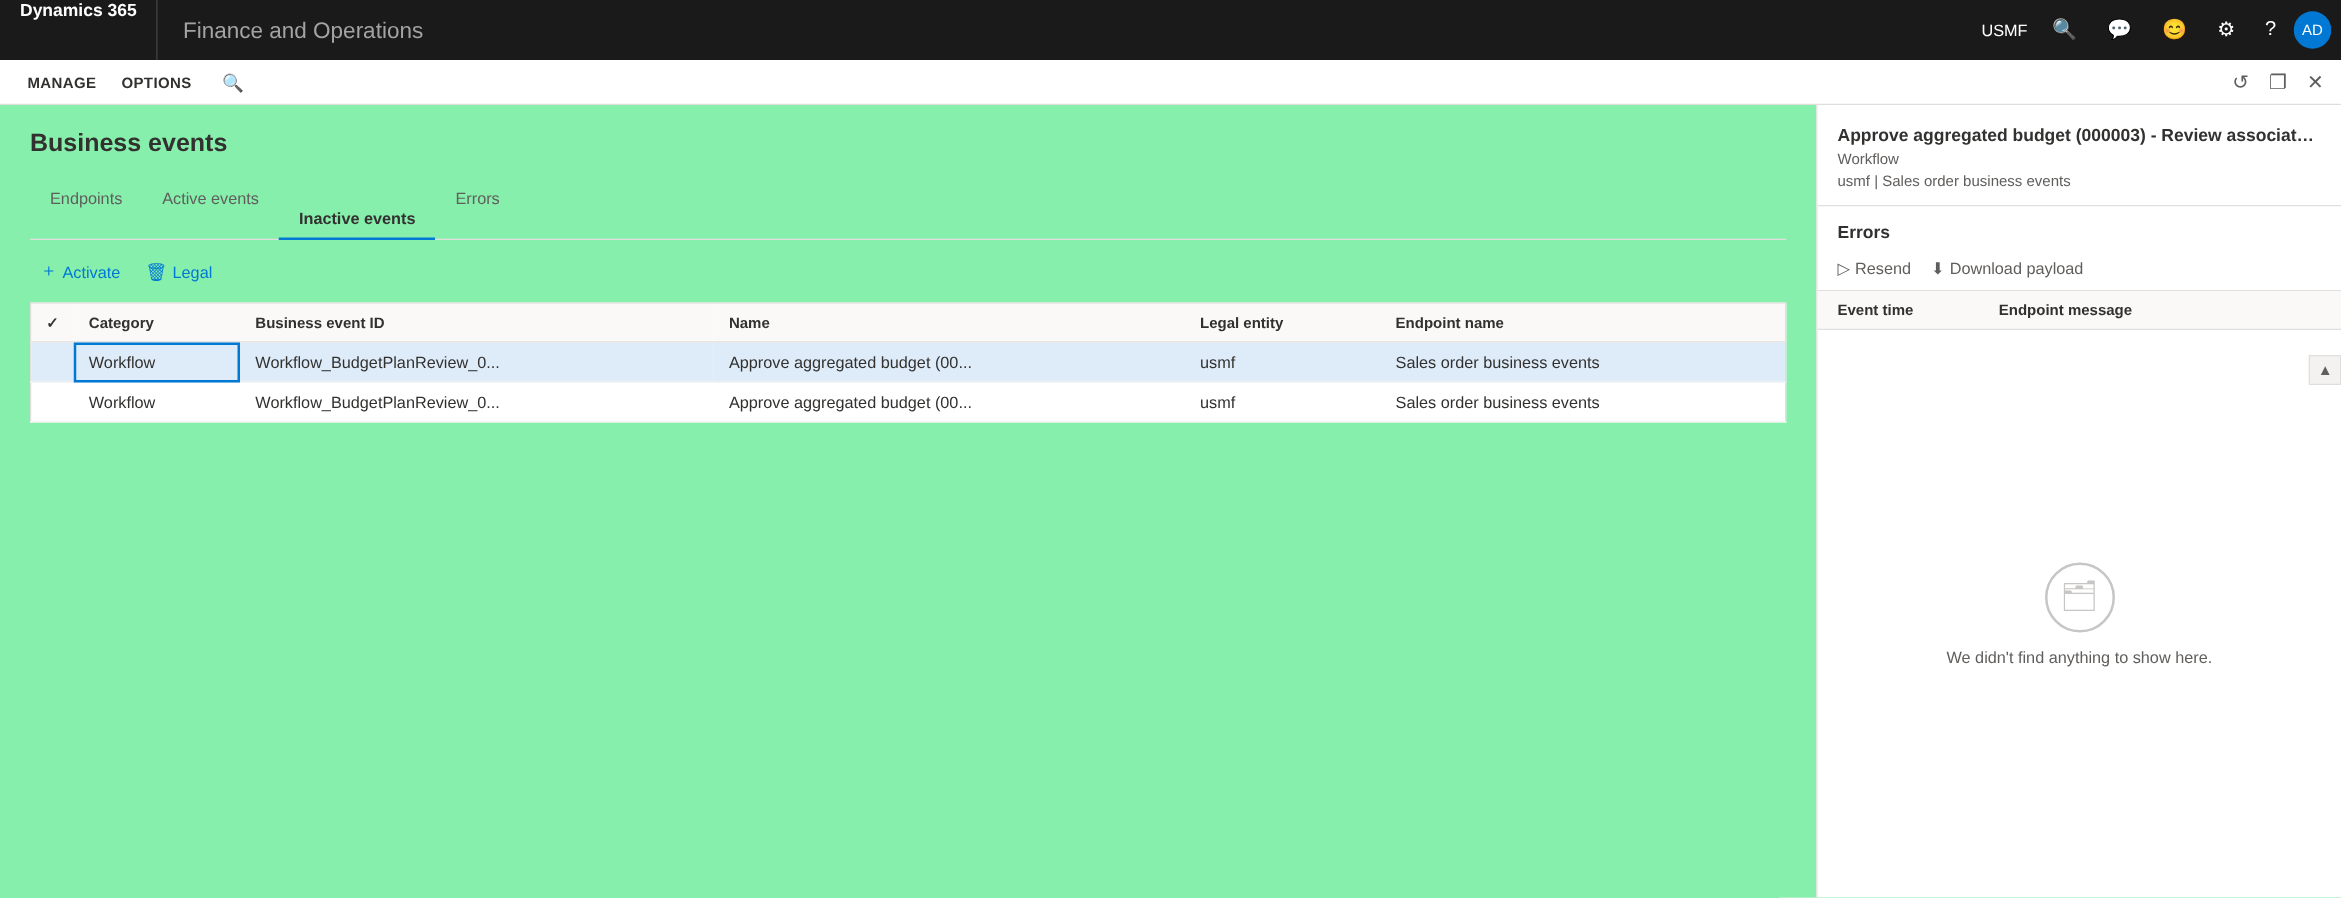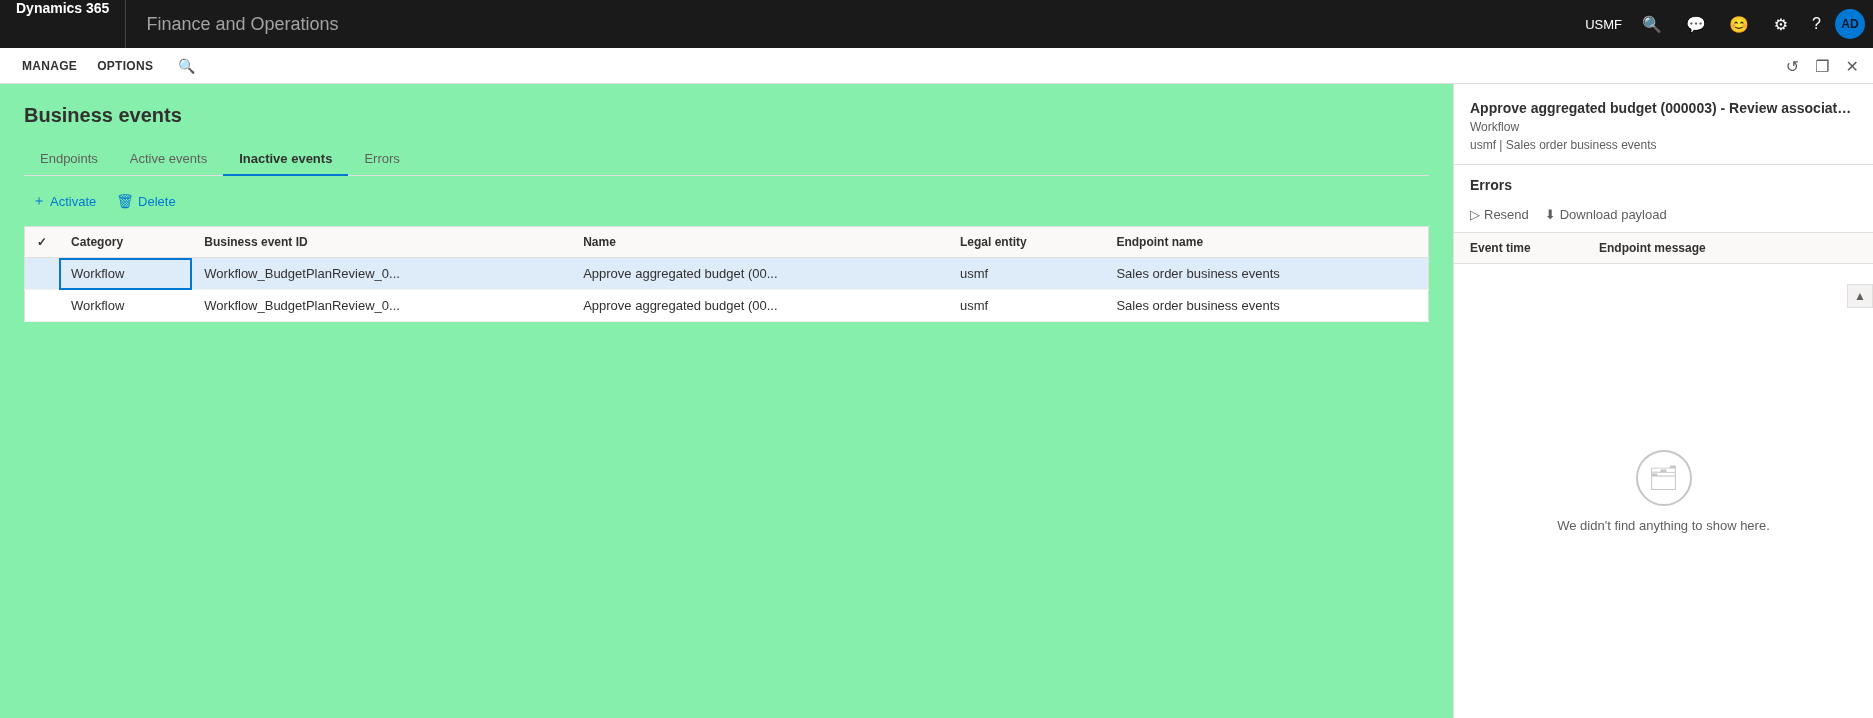--- a/index.html
+++ b/index.html
@@ -52,21 +52,21 @@
     .top-bar-right .user-label {
       color: #fff;
       font-size: 13px;
       padding: 0 6px;
     }
     .avatar {
       width: 30px; height: 30px;
       background: #0078d4;
       border-radius: 50%;
       display: flex; align-items: center; justify-content: center;
-      color: #0f172a; font-size: 12px; font-weight: 700;
+      color: #ffffff; font-size: 12px; font-weight: 400;
     }
     .action-bar-btn {
       background: none;
       border: none;
       cursor: pointer;
       font-size: 12px;
       font-weight: 600;
       color: #323130;
       padding: 0 10px;
       height: 100%;
@@ -119,20 +119,21 @@
       font-size: 13px;
       color: #605e5c;
       border-bottom: 2px solid transparent;
       margin-bottom: -1px;
       white-space: nowrap;
     }
     .tab.active {
       color: #323130;
       font-weight: 600;
       border-bottom: 2px solid #0078d4;
+      margin-top: 16px;
     }
 
     
     .toolbar {
       display: flex;
       align-items: center;
       gap: 4px;
       margin-bottom: 12px;
     }
     .toolbar-btn {
@@ -333,21 +334,21 @@
       </div>
     </div>
 
     <div class="toolbar">
       <button class="toolbar-btn">
         <span class="icon">＋</span>
         <span>Activate</span>
       </button>
       <button class="toolbar-btn">
         <span class="icon">🗑</span>
-        <span>Delete</span>
+        <span>Legal</span>
       </button>
     </div>
 
     <table class="data-table">
       <thead>
         <tr>
           <th class="th-checkbox">
             <span>✓</span>
           </th>
           <th>

